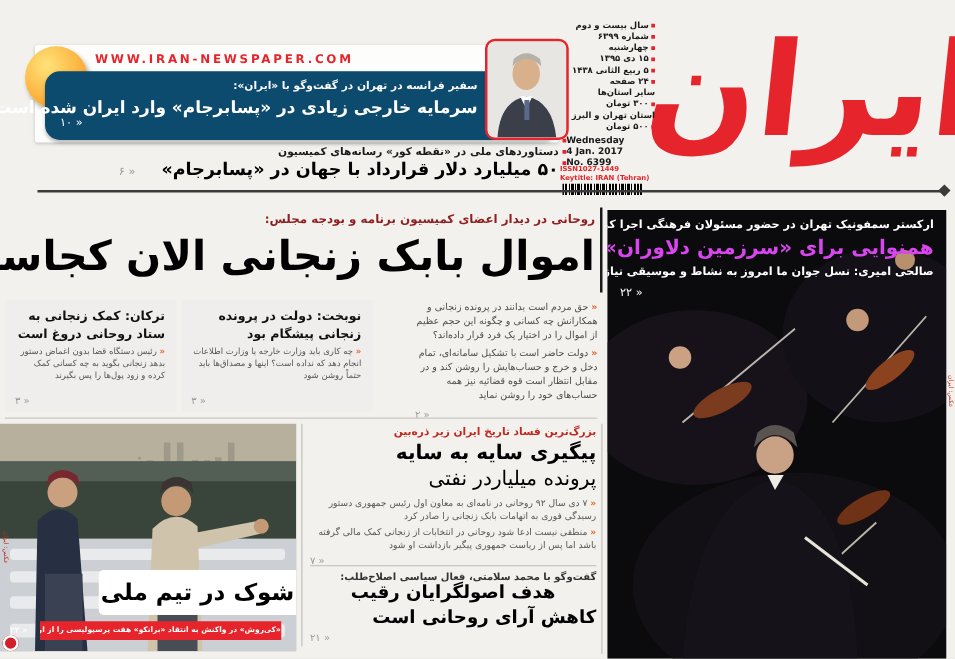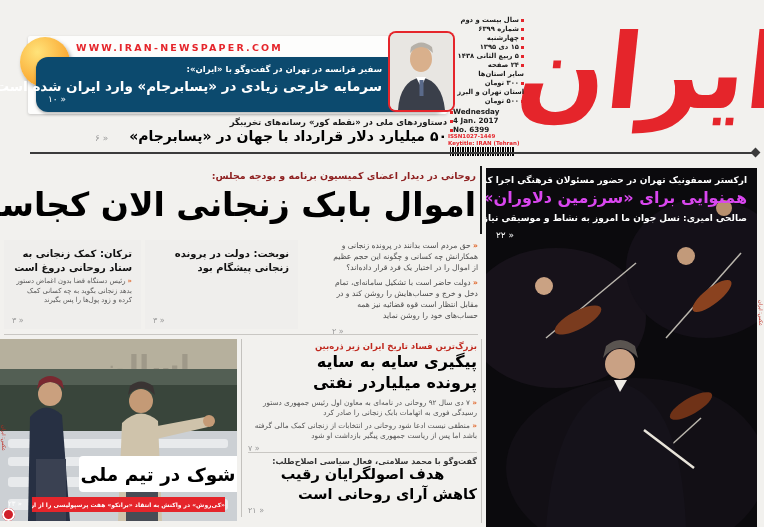--- a/index.html
+++ b/index.html
@@ -64,21 +64,21 @@
   .gbox{background:#efeeec;box-sizing:border-box;padding:7px 9px;}
   .box-1{left:145px;top:240px;width:153px;height:89px;}
   .box-2{left:4px;top:240px;width:137px;height:89px;}
   .box-title{font-size:10px;line-height:13.5px;font-weight:800;color:#111;}
   .box-body{margin-top:3px;font-size:6.8px;line-height:9.5px;color:#555;}
   .box-marker{position:absolute;left:8px;bottom:4px;font-size:8px;color:#999;direction:rtl;}
 
   
   .inv-kicker{right:287px;top:341px;width:229px;font-size:8.5px;font-weight:700;color:#c0281e;white-space:nowrap;}
   .inv-h1{right:287px;top:352px;width:229px;font-size:16px;font-weight:900;color:#000;}
-  .inv-h2{right:287px;top:373px;width:229px;font-size:16px;font-weight:700;color:#000;}
+  .inv-h2{right:287px;top:373px;width:229px;font-size:16px;font-weight:400;color:#000;}
   .inv-bullets{right:287px;top:398px;width:229px;font-size:7.3px;line-height:10px;color:#555;direction:rtl;text-align:right;}
   .inv-bullets p{margin:0 0 3px 0;}
   .int-kicker{right:287px;top:457px;width:229px;font-size:8px;font-weight:700;color:#333;white-space:nowrap;}
   .int-h1{right:287px;top:466px;width:229px;font-size:14.5px;font-weight:900;color:#000;text-align:center;}
   .int-h2{right:287px;top:486px;width:229px;font-size:14.5px;font-weight:900;color:#000;}
   .int-marker{left:248px;top:506px;font-size:8px;color:#999;direction:rtl;}
 
   
   .sports{left:0;top:339px;width:237px;height:182px;overflow:hidden;background:#b8b29f;}
   .sports-band{left:79px;top:456px;width:158px;height:36px;background:#fff;display:flex;
@@ -120,21 +120,21 @@
   <div class="abs ambassador">
     <svg width="63" height="77" viewBox="0 0 63 77">
       <rect width="63" height="77" fill="#e8e6e2"></rect>
       <ellipse cx="31" cy="26" rx="11" ry="13" fill="#d9b08c"></ellipse>
       <path d="M20 20 Q31 8 43 20 L42 14 Q31 5 21 14 Z" fill="#b5b0a8"></path>
       <path d="M8 77 Q10 48 31 44 Q52 48 55 77 Z" fill="#3a3f4a"></path>
       <path d="M26 44 L31 54 L36 44 Z" fill="#fff"></path>
       <rect x="29.5" y="47" width="4" height="16" fill="#5a6a8a"></rect>
     </svg>
   </div>
-  <div class="abs second-kicker rtl">دستاوردهای ملی در «نقطه کور» رسانه‌های تخریبگر</div>
+  <div class="abs second-kicker rtl">دستاوردهای ملی در «نقطه کور» رسانه‌های کمیسیون</div>
   <div class="abs second-headline rtl">۵۰ میلیارد دلار قرارداد با جهان در «پسابرجام»</div>
   <div class="abs second-marker">« ۶</div>
 
   <div class="abs logo">ایران</div>
   <div class="abs info-col">
     <div class="info-item"><span class="sq"></span><span>سال بیست و دوم</span></div>
     <div class="info-item"><span class="sq"></span><span>شماره ۶۳۹۹</span></div>
     <div class="info-item"><span class="sq"></span><span>چهارشنبه</span></div>
     <div class="info-item"><span class="sq"></span><span>۱۵ دی ۱۳۹۵</span></div>
     <div class="info-item"><span class="sq"></span><span>۵ ربیع الثانی ۱۴۳۸</span></div>
@@ -160,20 +160,21 @@
   <div class="abs lead-headline rtl">اموال بابک زنجانی الان کجاست؟</div>
   <div class="abs vline-dark"></div>
   <div class="abs lead-bullets rtl">
     <p><span class="mk">«</span> <span>حق مردم است بدانند در پرونده زنجانی و همکارانش چه کسانی و چگونه این حجم عظیم از اموال را در اختیار یک فرد قرار داده‌اند؟</span></p>
     <p><span class="mk">«</span> <span>دولت حاضر است با تشکیل سامانه‌ای، تمام دخل و خرج و حساب‌هایش را روشن کند و در مقابل انتظار است قوه قضائیه نیز همه حساب‌های خود را روشن نماید</span></p>
     <span class="endmark">« ۲</span>
   </div>
 
   <div class="abs gbox box-1">
     <div class="box-title rtl">نوبخت: دولت در پرونده زنجانی پیشگام بود</div>
+    <div class="box-body rtl"><span class="mk">«</span> <span>چه کاری باید وزارت خارجه یا وزارت اطلاعات انجام دهد که نداده است؟ اینها و مصداق‌ها باید حتماً روشن شود</span></div>
     <div class="box-marker">« ۳</div>
   </div>
   <div class="abs gbox box-2">
     <div class="box-title rtl">ترکان: کمک زنجانی به ستاد روحانی دروغ است</div>
     <div class="box-body rtl"><span class="mk">«</span> <span>رئیس دستگاه قضا بدون اغماض دستور بدهد زنجانی بگوید به چه کسانی کمک کرده و زود پول‌ها را پس بگیرند</span></div>
     <div class="box-marker">« ۳</div>
   </div>
 
   <div class="abs hline-mid"></div>
   <div class="abs vline-1"></div>

